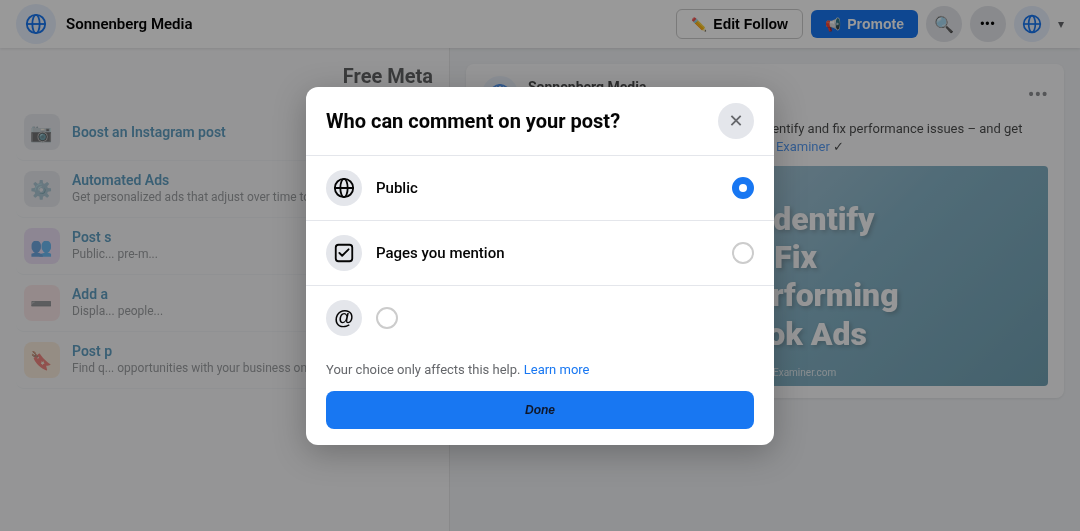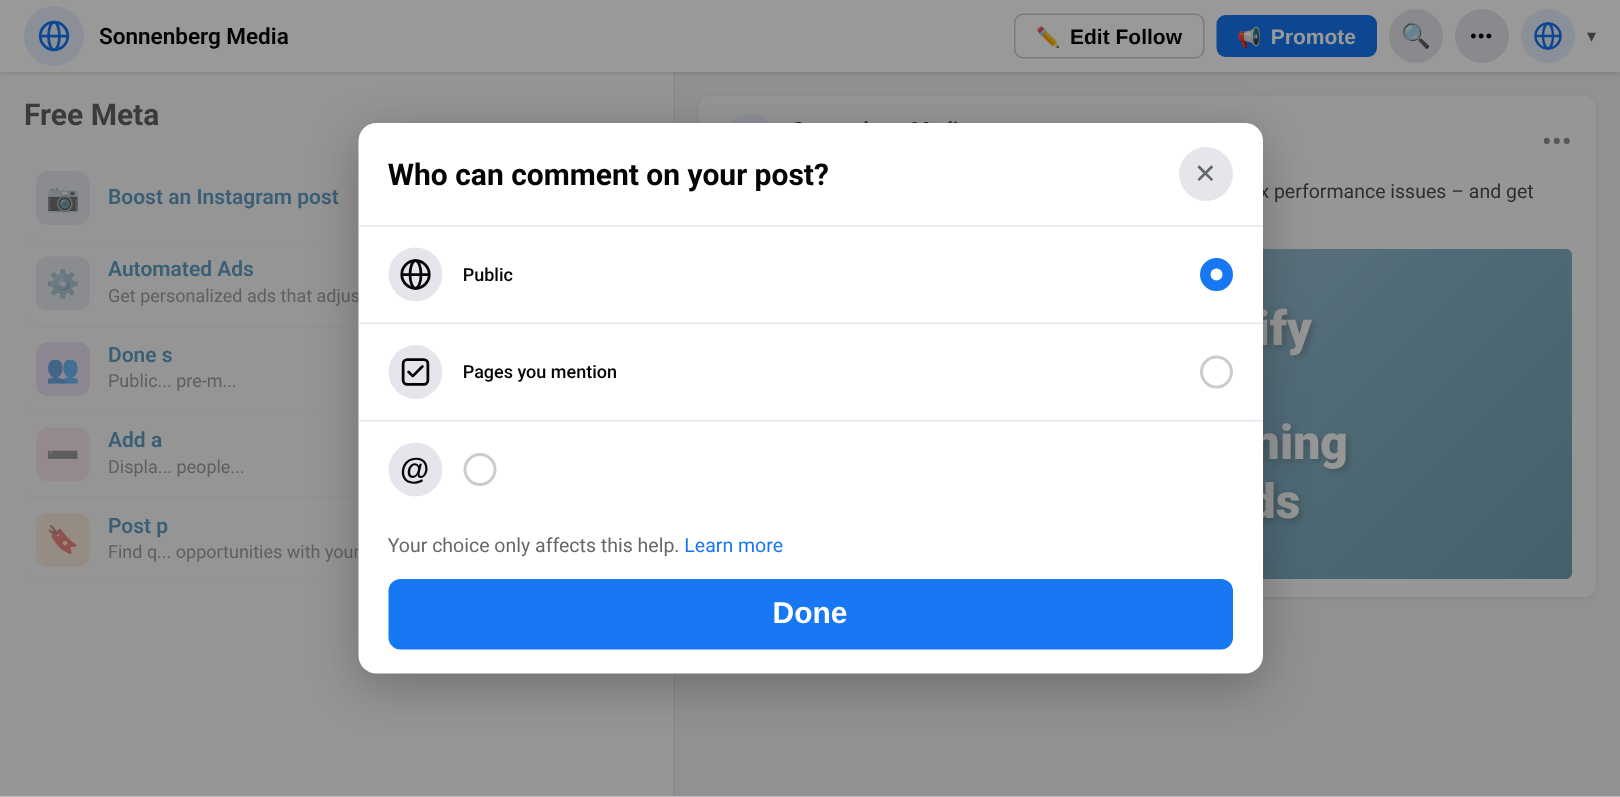--- a/index.html
+++ b/index.html
@@ -125,20 +125,21 @@
       border-right: 1px solid #ddd;
       padding: 16px;
       overflow: hidden;
       opacity: 0.6;
     }
     .sidebar-section-title {
       font-size: 20px;
       font-weight: 700;
       color: #050505;
       margin-bottom: 16px;
+      text-align: right;
     }
     .sidebar-item {
       display: flex;
       align-items: center;
       padding: 10px 8px;
       border-radius: 8px;
       gap: 12px;
       border-bottom: 1px solid #f0f2f5;
     }
     .sidebar-item-icon {
@@ -278,21 +279,21 @@
       background: rgba(0,0,0,0.4);
       display: flex;
       align-items: center;
       justify-content: center;
       z-index: 100;
     }
 
     .modal {
       background: #fff;
       border-radius: 12px;
-      width: 603px;
+      width: 468px;
       box-shadow: 0 8px 32px rgba(0,0,0,0.25);
       overflow: hidden;
       position: relative;
     }
 
     .modal-header {
       padding: 16px 20px;
       border-bottom: 1px solid #e4e6eb;
       display: flex;
       align-items: center;
@@ -337,21 +338,21 @@
       height: 36px;
       border-radius: 50%;
       background: #e4e6eb;
       display: flex;
       align-items: center;
       justify-content: center;
       font-size: 18px;
       flex-shrink: 0;
     }
     .option-label {
-      font-size: 12px;
+      font-size: 15px;
       font-weight: 500;
       color: #050505;
       flex: 1;
     }
     .radio-circle {
       width: 22px;
       height: 22px;
       border-radius: 50%;
       border: 2px solid #ccc;
       display: flex;
@@ -379,27 +380,28 @@
       color: #65676b;
       margin-bottom: 14px;
     }
     .footer-note a {
       color: #1877f2;
       text-decoration: none;
     }
     .btn-done {
       width: 100%;
       background: #1877f2;
-      color: #ffffff;
+      color: #0f172a;
       border: none;
       border-radius: 8px;
       padding: 12px;
-      font-size: 20px;
+      font-size: 12px;
       font-weight: 600;
       cursor: pointer;
+      font-style: italic;
     }
   </style>
 </head>
 <body>
 
 <div class="bg-page">
 
   <div class="navbar">
     <div class="navbar-brand">
       <div class="brand-logo">
@@ -455,21 +457,21 @@
         <div class="sidebar-item-text">
           <div class="sidebar-item-title">Automated Ads</div>
           <div class="sidebar-item-desc">Get personalized ads that adjust over time to help you get b...</div>
         </div>
         <span class="sidebar-chevron">›</span>
       </div>
 
       <div class="sidebar-item">
         <div class="sidebar-item-icon purple">👥</div>
         <div class="sidebar-item-text">
-          <div class="sidebar-item-title">Done s</div>
+          <div class="sidebar-item-title">Post s</div>
           <div class="sidebar-item-desc">Public... pre-m...</div>
         </div>
       </div>
 
       <div class="sidebar-item">
         <div class="sidebar-item-icon pink" style="background:#ffe0e0;">➖</div>
         <div class="sidebar-item-text">
           <div class="sidebar-item-title">Add a</div>
           <div class="sidebar-item-desc">Displa... people...</div>
         </div>

